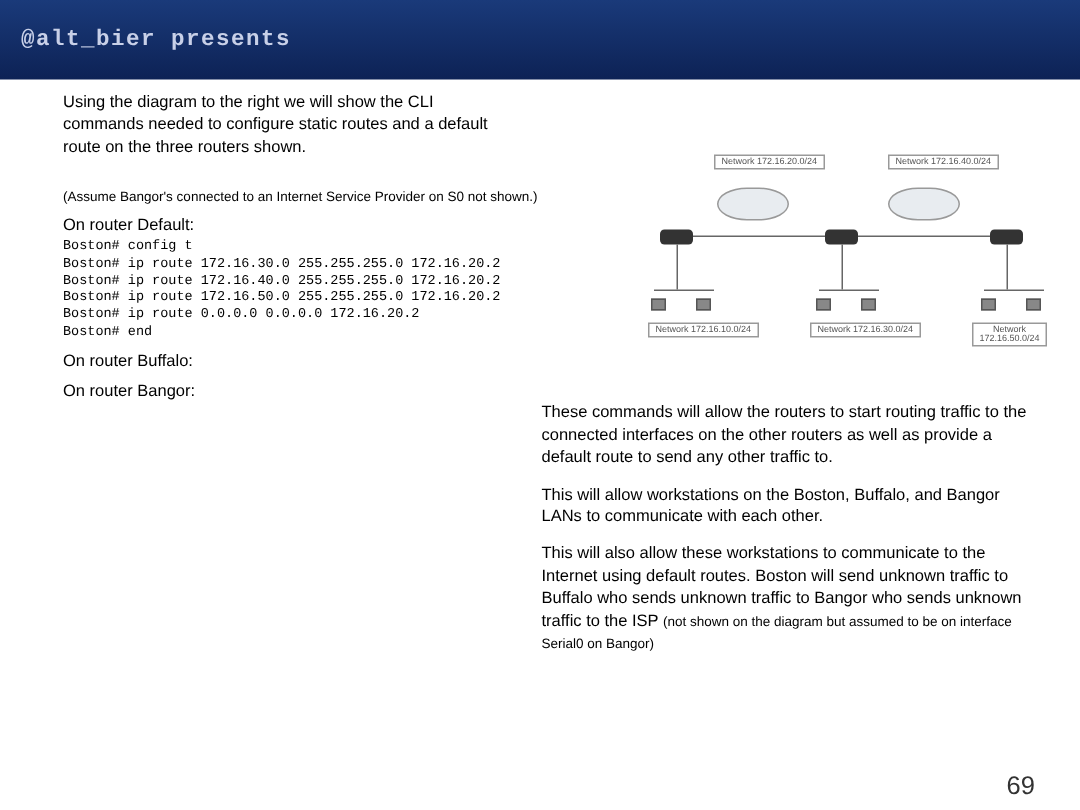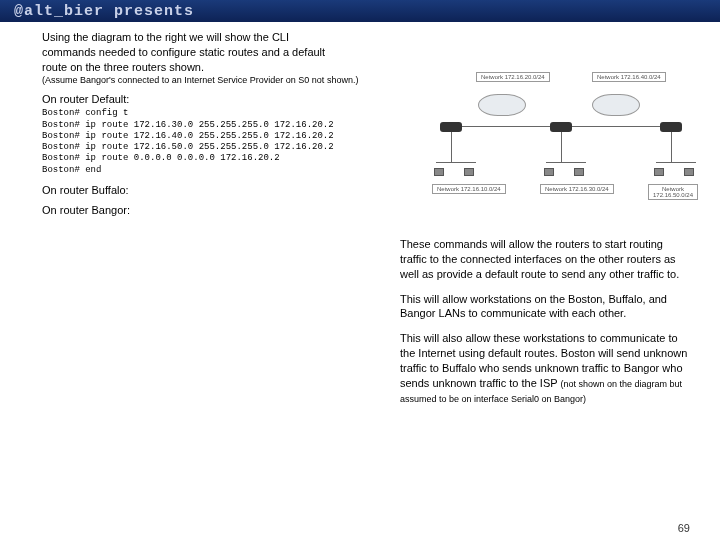--- a/index.html
+++ b/index.html
@@ -5,21 +5,21 @@
   * { box-sizing: border-box; margin: 0; padding: 0; }
   body {
     width: 720px;
     height: 540px;
     font-family: Arial, Helvetica, sans-serif;
     background: #fff;
     position: relative;
     overflow: hidden;
   }
   .header {
-    height: 22px;
+    height: 53px;
     background: linear-gradient(to bottom, #1a3a7a 0%, #0d2255 100%);
     color: #c8d0e8;
     display: flex;
     justify-content: space-between;
     align-items: center;
     padding: 0 14px;
     font-family: "Courier New", monospace;
     font-weight: bold;
     font-size: 15px;
     letter-spacing: 1px;
@@ -32,21 +32,21 @@
   h1.title {
     font-size: 19px;
     font-weight: bold;
     color:#000;
     margin-bottom: 6px;
   }
   .intro {
     font-size: 11px;
     line-height: 1.35;
     width: 300px;
-    margin-bottom: 0;
+    margin-bottom: 20px;
   }
   .note {
     font-size: 9px;
     line-height: 1.2;
     margin-bottom: 6px;
   }
   .section-label {
     font-size: 11px;
     margin: 8px 0 3px 0;
   }
@@ -90,34 +90,34 @@
   .diagram .pc {
     position:absolute;
     width:10px; height:8px;
     background:#888;
     border:1px solid #555;
   }
   .diagram .line { position:absolute; background:#666; }
   .right-col {
     position:absolute;
     top: 215px;
-    left: 400px;
+    left: 361px;
     right: 30px;
   }
   .right-col p {
     font-size: 11px;
     line-height: 1.35;
     margin-bottom: 10px;
   }
   .right-col p .small { font-size: 9px; }
   .pagenum {
     position:absolute;
     bottom: 6px;
     right: 30px;
-    font-size: 11px;
+    font-size: 17px;
     color:#333;
   }
 </style>
 </head>
 <body>
 
 <div class="header">
   <span>@alt_bier presents</span>
 </div>
 

